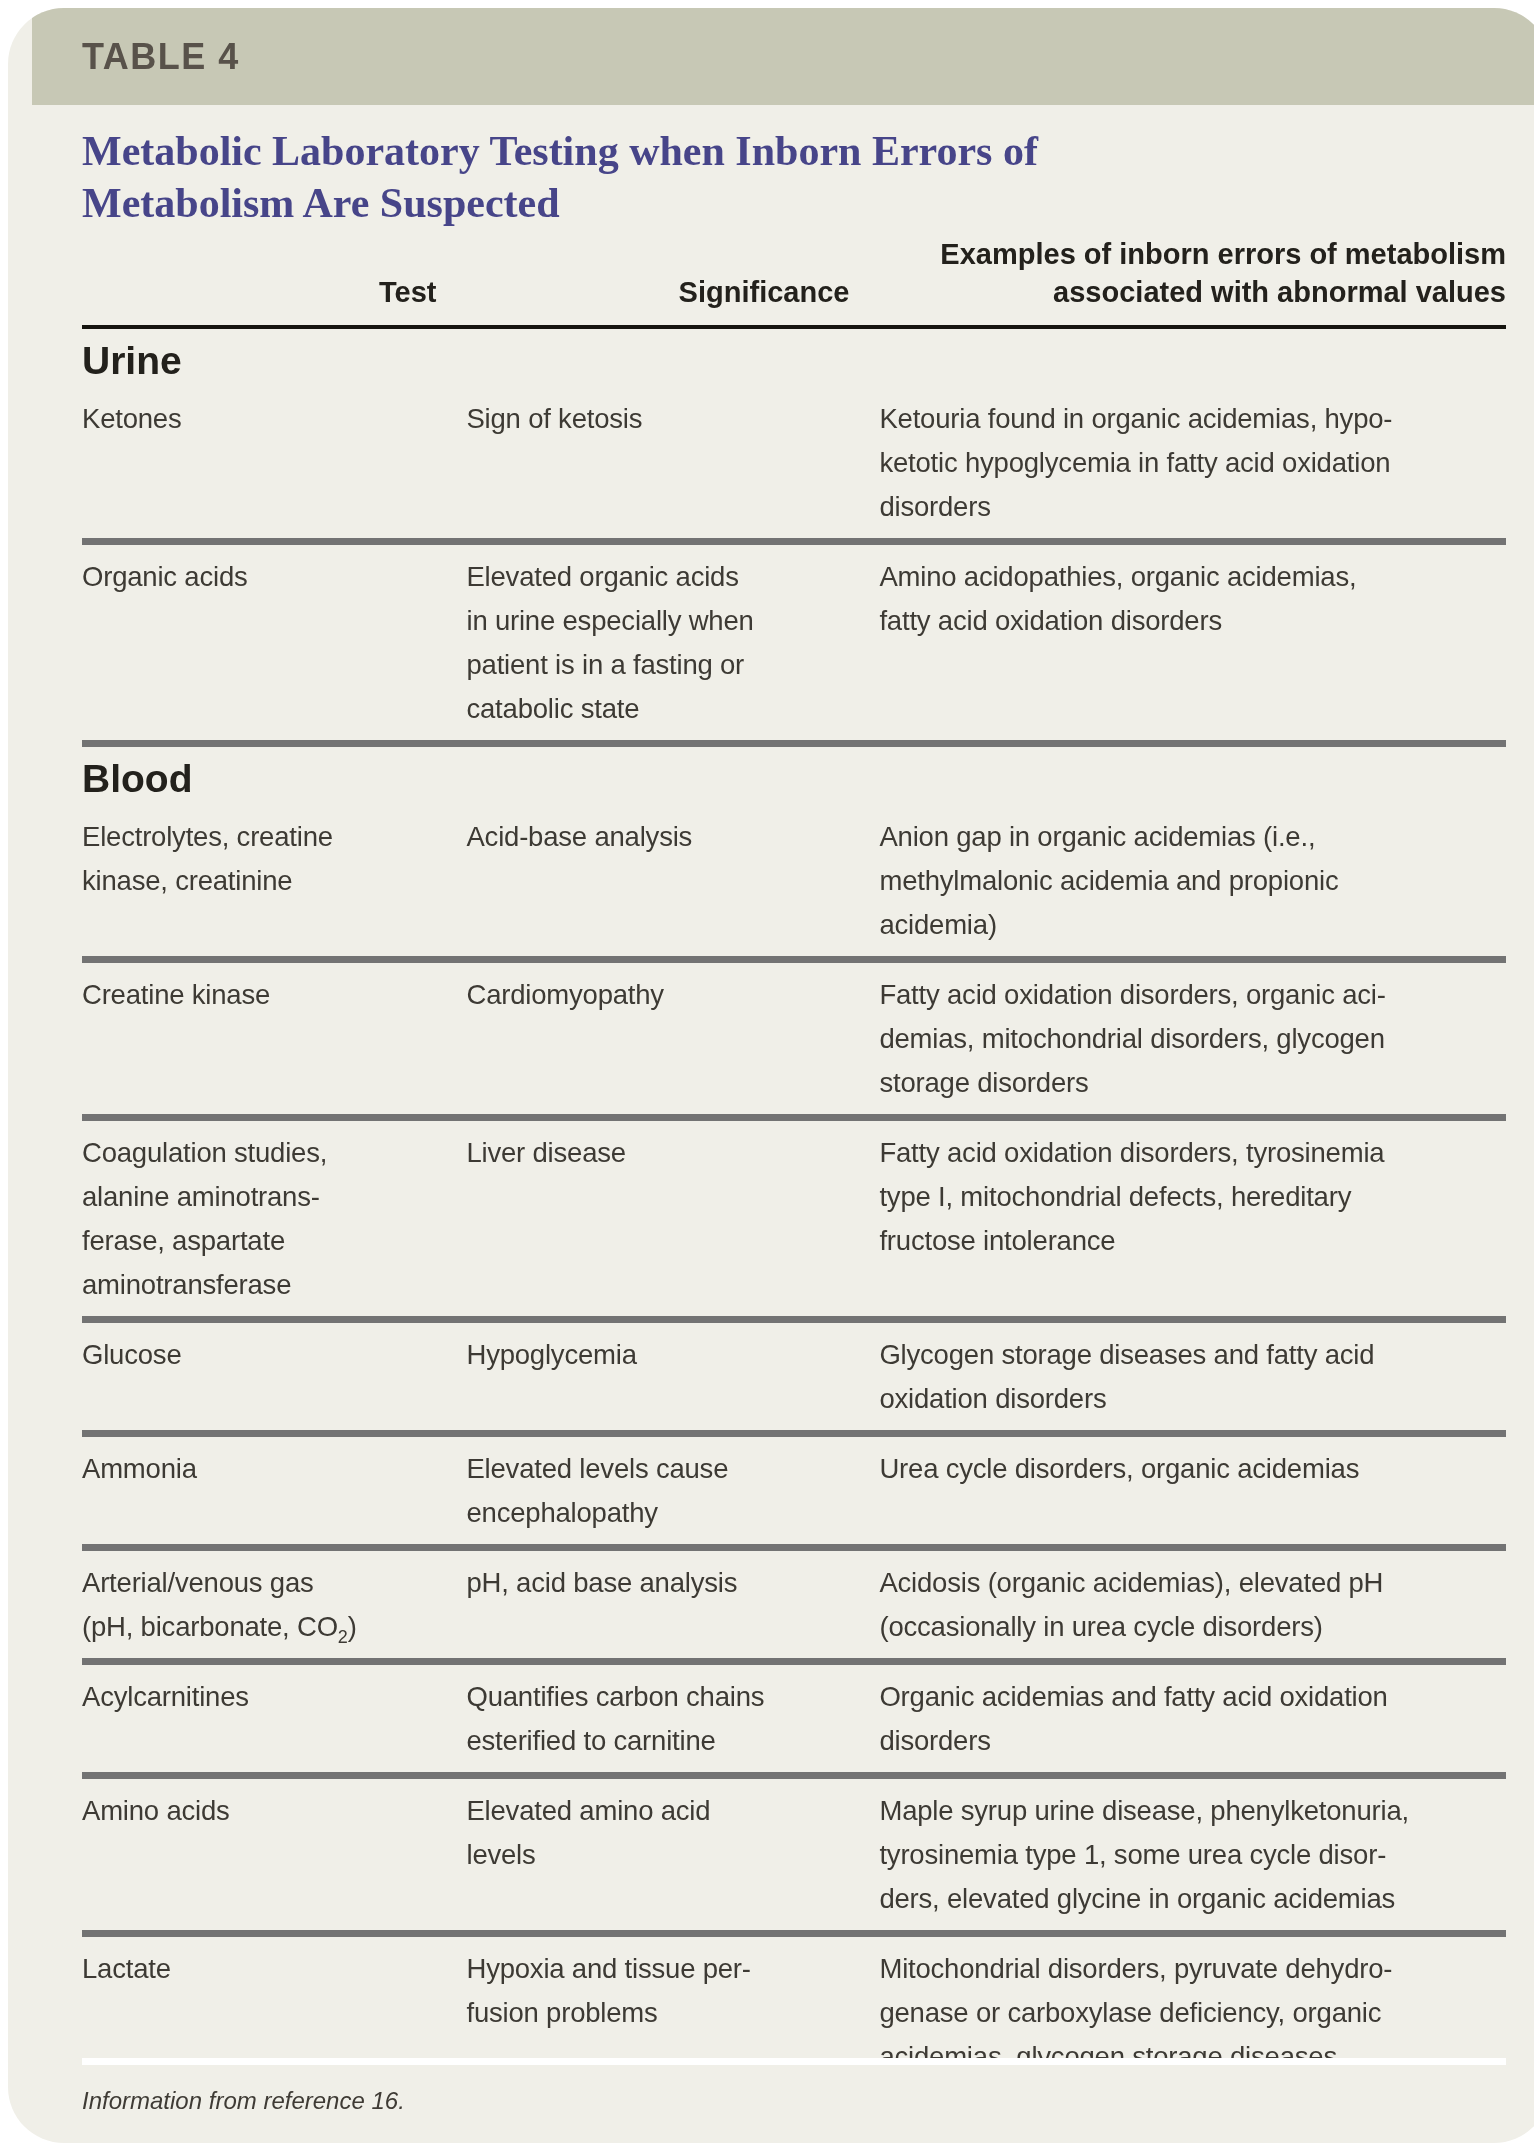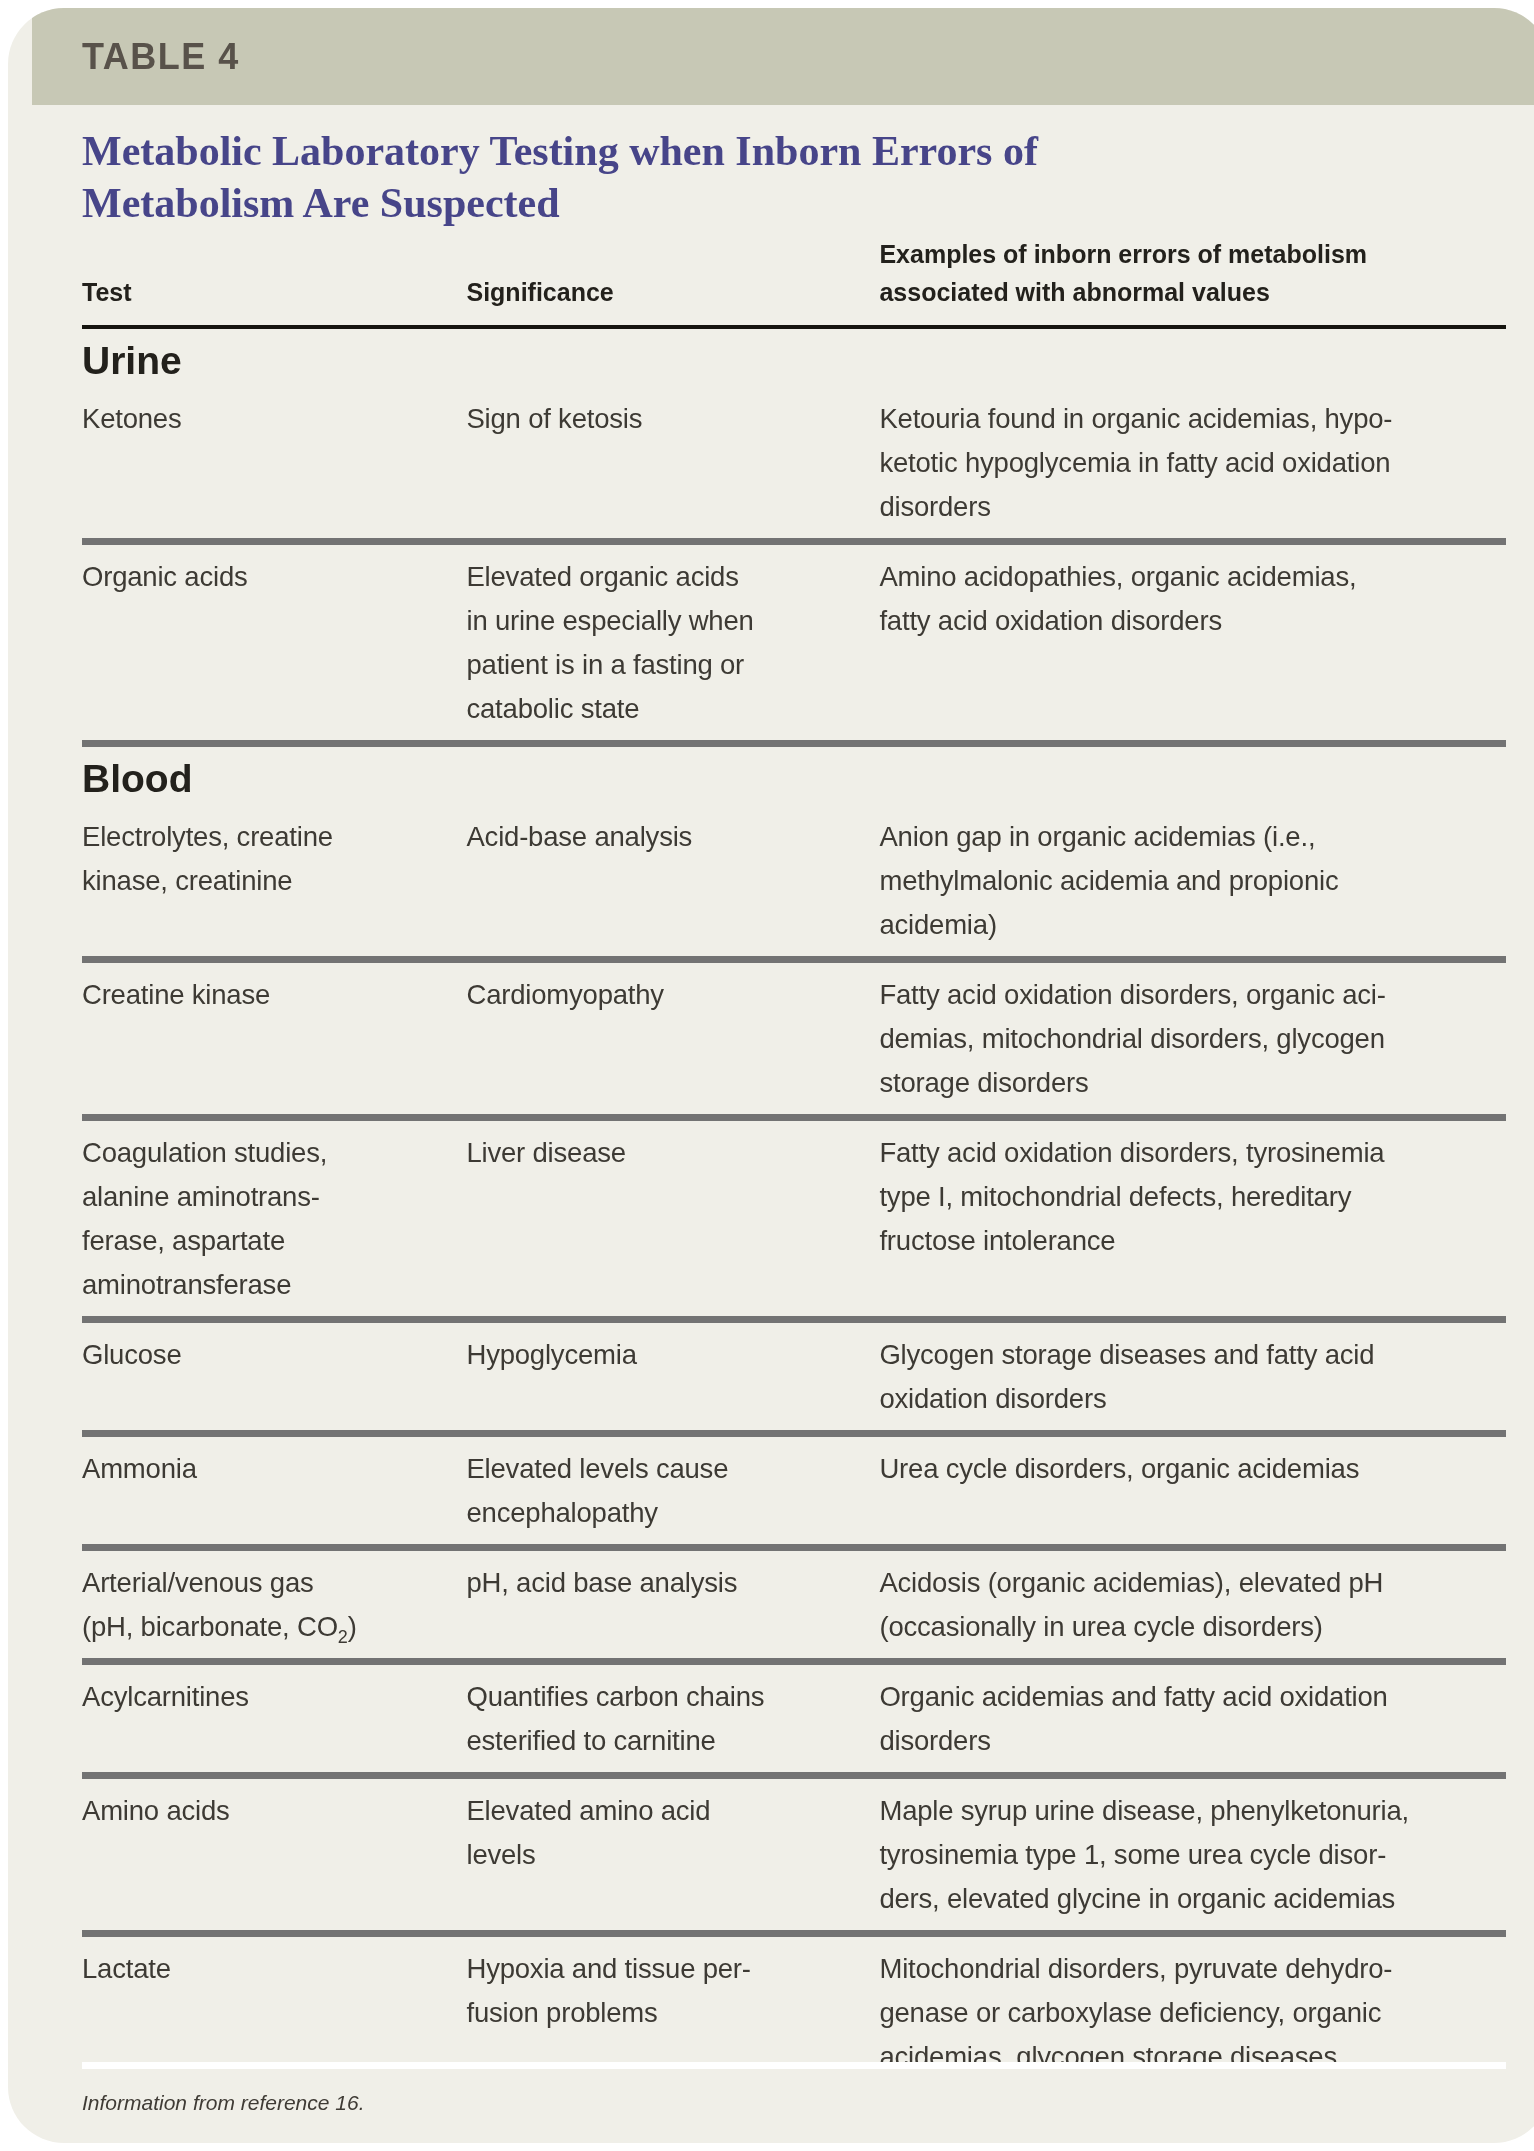--- a/index.html
+++ b/index.html
@@ -57,23 +57,23 @@
     border-collapse: collapse;
     table-layout: fixed;
   }
   col.c1 { width: 27%; }
   col.c2 { width: 29%; }
   col.c3 { width: 44%; }
   thead tr {
     border-bottom: 4px solid #16150f;
   }
   th {
-    text-align: left;
+    text-align: right;
     vertical-align: bottom;
-    font-size: 25px;
+    font-size: 29px;
     line-height: 38px;
     font-weight: bold;
     color: #23211c;
     padding: 0 30px 14px 0;
     white-space: pre-line;
   }
   th:last-child { padding-right: 0; }
   tr.section td {
     font-size: 39px;
     line-height: 34px;
@@ -100,21 +100,21 @@
     line-height: 0;
   }
   .footnote-wrap {
     margin: 0 44px 0 50px;
     border-top: 7px solid #ffffff;
     flex-shrink: 0;
     margin-top: auto;
   }
   .footnote {
     margin: 22px 0 28px 0;
-    font-size: 21px;
+    font-size: 24px;
     font-style: italic;
     color: #3f3b35;
   }
 </style>
 </head>
 <body>
 
 <div class="page">
   <div class="card">
 

